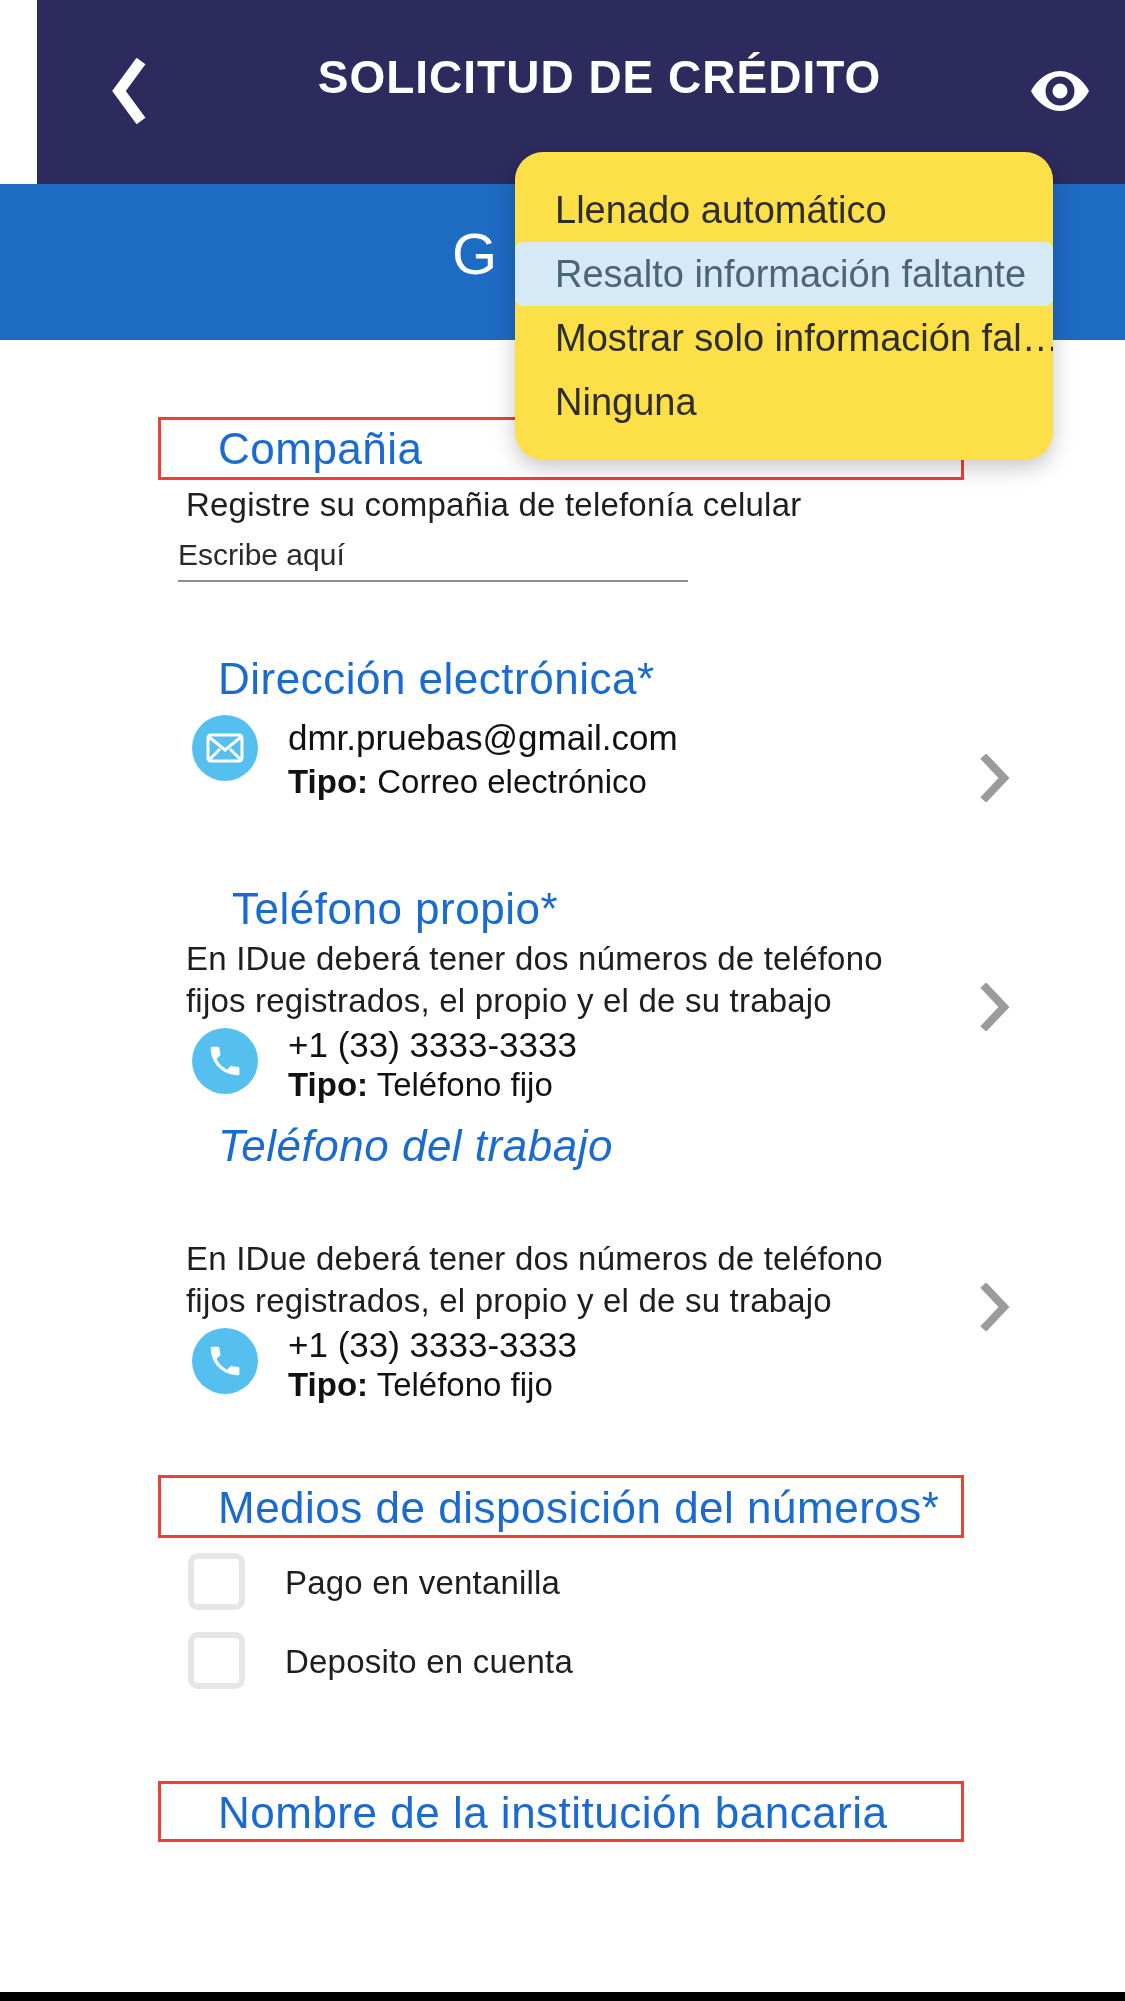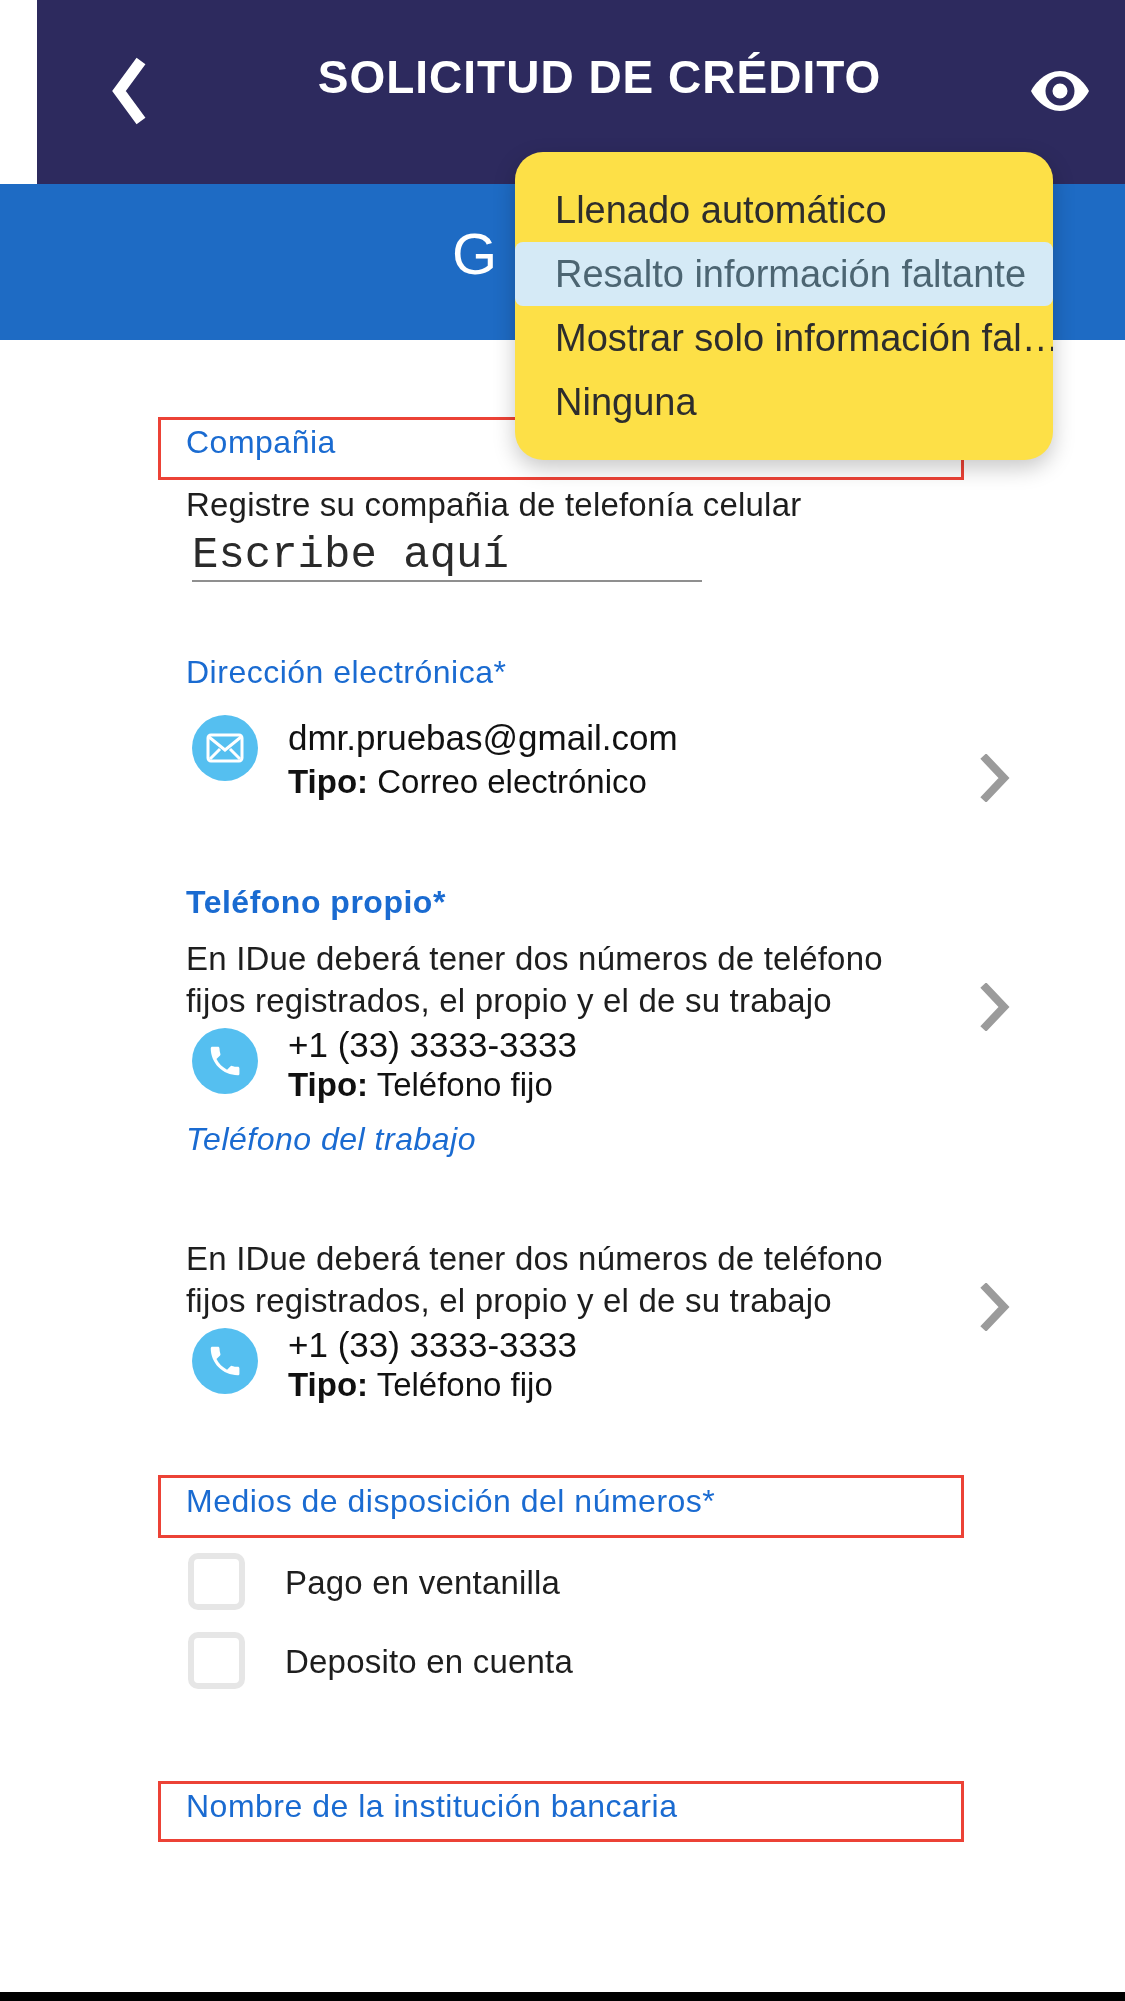--- a/index.html
+++ b/index.html
@@ -27,30 +27,30 @@
     padding:26px 0;box-sizing:border-box;overflow:hidden;
   }
   .menu-item{
     height:64px;display:flex;align-items:center;padding-left:40px;
     font-size:38px;color:#2D2D2D;white-space:nowrap;cursor:pointer;
   }
   .menu-item.hl{background:#D5EAF6;color:#4C6572;border-radius:8px;}
   
   .flagbox{position:absolute;border:3px solid #EC4236;box-sizing:border-box;pointer-events:none;z-index:5;}
   
-  .h-blue{position:absolute;color:#1A6BD1;font-size:32px;font-weight:500;letter-spacing:0.5px;white-space:nowrap;}
+  .h-blue{position:absolute;color:#1A6BD1;font-size:44px;font-weight:500;letter-spacing:0.5px;white-space:nowrap;margin-left:32px;}
   .hint{position:absolute;color:#1E1E1E;font-size:33px;letter-spacing:0.2px;white-space:nowrap;}
   .val{position:absolute;color:#111111;font-size:35px;white-space:nowrap;}
   .tipo{position:absolute;color:#111111;font-size:33px;white-space:nowrap;}
   .tipo b{font-weight:700;}
   
   .line-input{
-    position:absolute;left:192px;top:530px;width:510px;height:50px;
+    position:absolute;left:178px;top:530px;width:510px;height:50px;
     border:none;border-bottom:2px solid #8F8F8F;outline:none;
-    font-family:Liberation Mono, monospace;font-size:44px;color:#222;background:transparent;padding:0;
+    font-family:Liberation Sans, sans-serif;font-size:30px;color:#222;background:transparent;padding:0;
   }
   .line-input::placeholder{color:#2A2A2A;opacity:1;}
   
   .circle-icon{
     position:absolute;width:66px;height:66px;border-radius:50%;background:#55BFF0;
     display:flex;align-items:center;justify-content:center;
   }
   .chev{position:absolute;width:30px;height:48px;}
   
   .cbx{
@@ -107,21 +107,21 @@
   </div>
   <div class="val" style="left:288px;top:718px;">dmr.pruebas@gmail.com</div>
   <div class="tipo" style="left:288px;top:763px;">
     <b>Tipo:</b>
     <span>Correo electrónico</span>
   </div>
   <svg class="chev" style="left:980px;top:754px;" viewBox="0 0 30 48">
     <polyline points="6,5 24,24 6,43" fill="none" stroke="#9B9B9B" stroke-width="8" stroke-linecap="square" stroke-linejoin="miter"></polyline>
   </svg>
 
-  <div class="h-blue" style="left:186px;top:884px;font-weight:bold;">Teléfono propio*</div>
+  <div class="h-blue" style="left:200px;top:884px;">Teléfono propio*</div>
   <div class="hint" style="left:186px;top:940px;">En IDue deberá tener dos números de teléfono</div>
   <div class="hint" style="left:186px;top:982px;">fijos registrados, el propio y el de su trabajo</div>
   <div class="circle-icon" style="left:192px;top:1028px;">
     <svg width="38" height="38" viewBox="0 0 24 24">
       <path d="M6.6 10.8c1.5 2.9 3.8 5.2 6.7 6.7l2.2-2.2c.3-.3.7-.4 1-.2 1.1.4 2.3.6 3.6.6.6 0 1 .4 1 1V20c0 .6-.4 1-1 1C10.6 21 3 13.4 3 4c0-.6.4-1 1-1h3.5c.6 0 1 .4 1 1 0 1.2.2 2.4.6 3.6.1.3 0 .7-.2 1L6.6 10.8z" fill="#ffffff"></path>
     </svg>
   </div>
   <div class="val" style="left:288px;top:1025px;">+1 (33) 3333-3333</div>
   <div class="tipo" style="left:288px;top:1066px;">
     <b>Tipo:</b>

